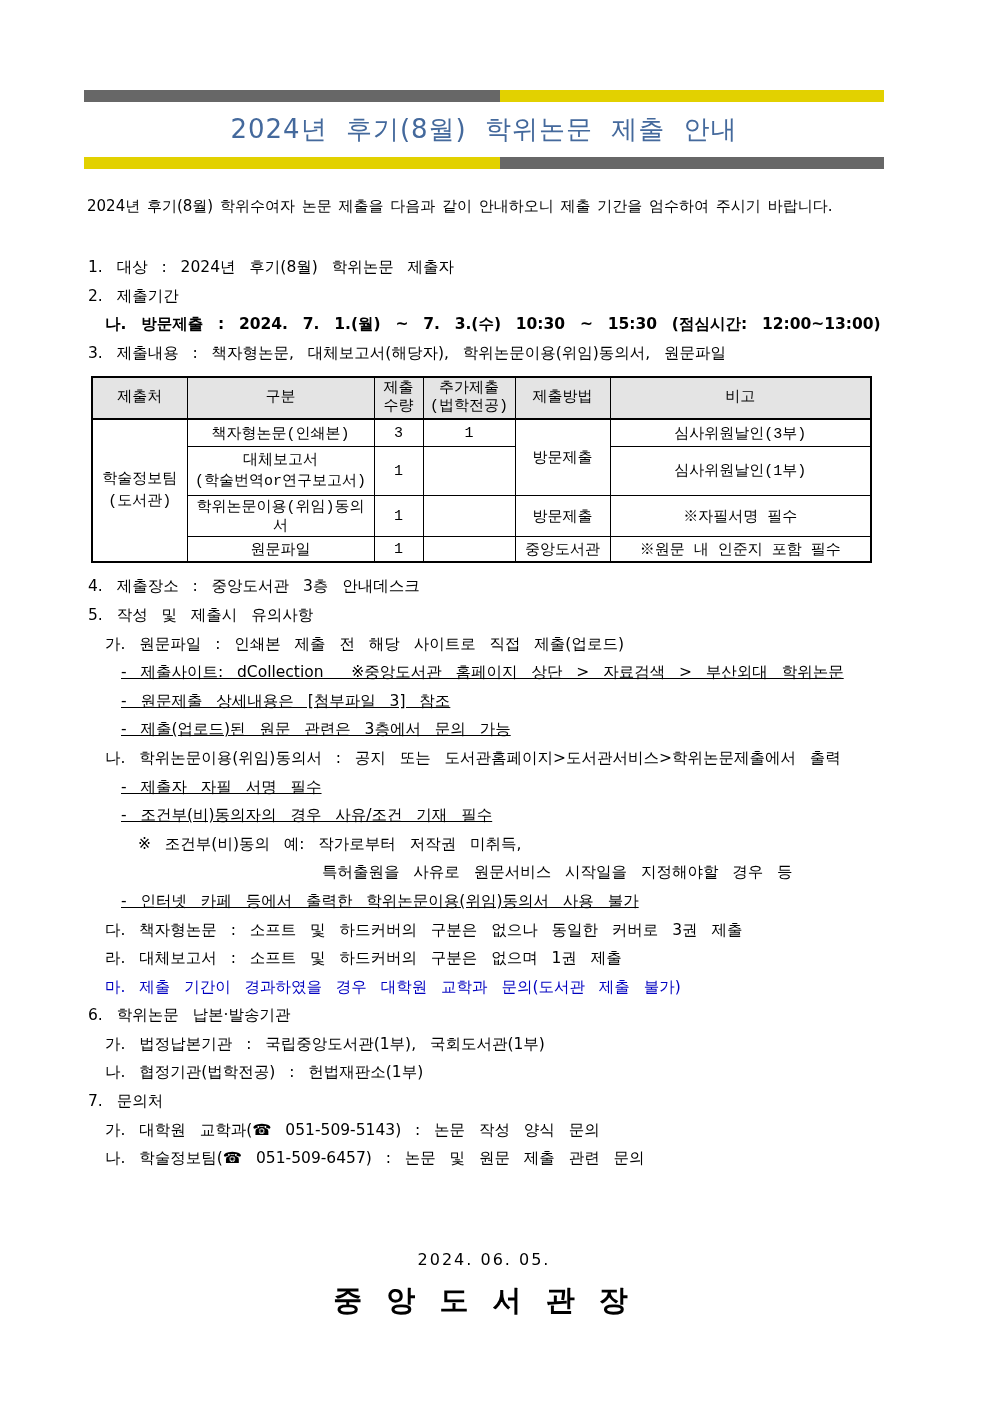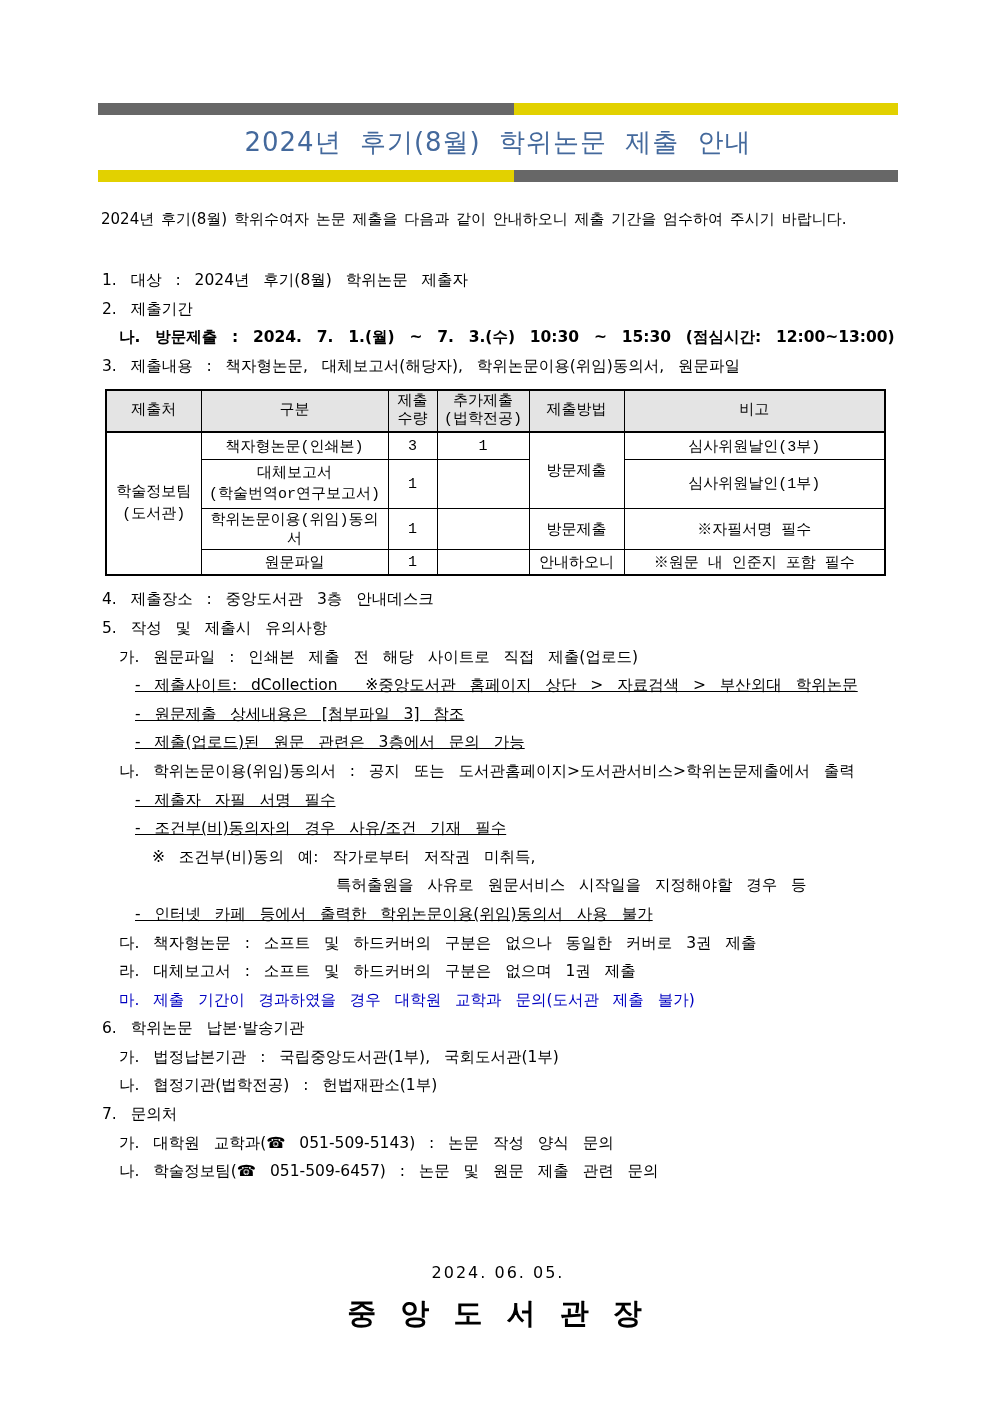--- a/index.html
+++ b/index.html
@@ -4,21 +4,21 @@
 <style>
   html, body { margin:0; padding:0; background:#ffffff; }
   .page {
     position:relative;
     width:992px; height:1403px;
     background:#ffffff;
     font-family:"DejaVu Sans", "Liberation Sans", sans-serif;
     color:#000;
     overflow:hidden;
   }
-  .content { position:absolute; left:98px; top:0; width:800px;margin-top:13px; }
+  .content { position:absolute; left:84px; top:0; width:800px; }
 
   
   .bar { display:flex; height:12px; }
   .bar-top { margin-top:90px; }
   .half-gray   { width:52%; background:#676767; }
   .half-yellow { width:48%; background:#E2D100; }
   .bar-bottom .half-yellow { width:52%; }
   .bar-bottom .half-gray   { width:48%; }
   .doc-title {
     height:55px; line-height:55px;
@@ -167,21 +167,21 @@
           <td>학위논문이용(위임)동의서</td>
           <td>1</td>
           <td></td>
           <td>방문제출</td>
           <td class="note">※자필서명  필수</td>
         </tr>
         <tr class="r4">
           <td>원문파일</td>
           <td>1</td>
           <td></td>
-          <td>안내하오니</td>
+          <td>중앙도서관</td>
           <td class="note">※원문  내  인준지  포함  필수</td>
         </tr>
       </tbody>
     </table>
 
     <div class="lines lines-b">
       <div class="line i0">4.  제출장소  :  중앙도서관  3층  안내데스크</div>
       <div class="line i0">5.  작성  및  제출시  유의사항</div>
       <div class="line i1">가.  원문파일  :  인쇄본  제출  전  해당  사이트로  직접  제출(업로드)</div>
       <div class="line i2">-  제출사이트:  dCollection    ※중앙도서관  홈페이지  상단  &gt;  자료검색  &gt;  부산외대  학위논문</div>

